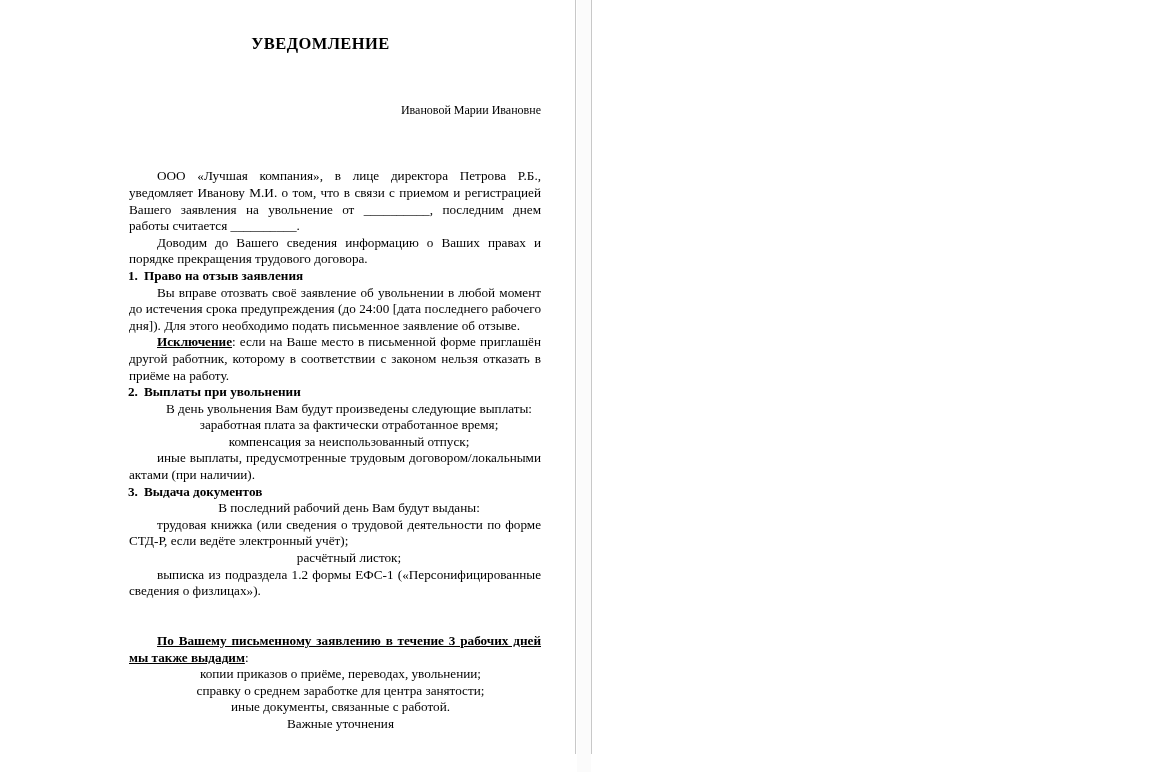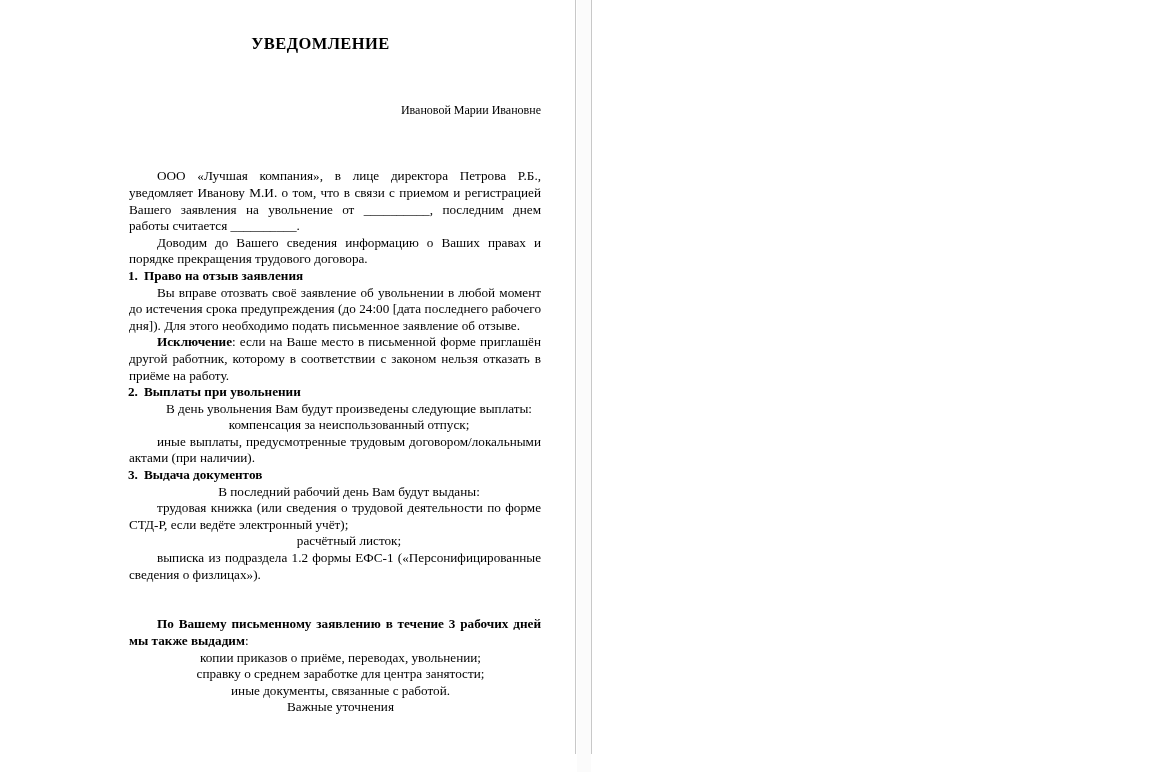--- a/index.html
+++ b/index.html
@@ -77,21 +77,21 @@
   .ind  { text-indent: 28px; margin-left: 29px; }
   .ind2 { text-indent: 40px; }
 
   .heading-num {
     font-weight: bold;
     text-indent: 28px;
     text-align: left;
   }
   .heading-num .num { margin-right: 6px; }
 
-  b, .bold { font-weight: bold; }
+  b, .bold { font-weight: bold; text-decoration: underline; }
 </style>
 </head>
 <body>
 
 <div class="doc-viewport">
 
   <div class="page-gutter"></div>
 
   <div class="page page-left">
     <div class="col-body col-left-body">
@@ -108,20 +108,21 @@
 
       <p class="ind">ООО «Лучшая компания», в лице директора Петрова Р.Б., уведомляет Иванову М.И. о том, что в связи с приемом и регистрацией Вашего заявления на увольнение от __________, последним днем работы считается __________.</p>
       <p class="ind">Доводим до Вашего сведения информацию о Ваших правах и порядке прекращения трудового договора.</p>
 
       <p class="heading-num"><span class="num">1.</span><span>Право на отзыв заявления</span></p>
       <p class="ind">Вы вправе отозвать своё заявление об увольнении в любой момент до истечения срока предупреждения (до 24:00 [дата последнего рабочего дня]). Для этого необходимо подать письменное заявление об отзыве.</p>
       <p class="ind"><b>Исключение</b><span>: если на Ваше место в письменной форме приглашён другой работник, которому в соответствии с законом нельзя отказать в приёме на работу.</span></p>
 
       <p class="heading-num"><span class="num">2.</span><span>Выплаты при увольнении</span></p>
       <p class="ind nojust">В день увольнения Вам будут произведены следующие выплаты:</p>
+      <p class="ind nojust">заработная плата за фактически отработанное время;</p>
       <p class="ind nojust">компенсация за неиспользованный отпуск;</p>
       <p class="ind">иные выплаты, предусмотренные трудовым договором/локальными актами (при наличии).</p>
 
       <p class="heading-num"><span class="num">3.</span><span>Выдача документов</span></p>
       <p class="ind nojust">В последний рабочий день Вам будут выданы:</p>
       <p class="ind">трудовая книжка (или сведения о трудовой деятельности по форме СТД-Р, если ведёте электронный учёт);</p>
       <p class="ind nojust">расчётный листок;</p>
       <p class="ind">выписка из подраздела 1.2 формы ЕФС-1 («Персонифицированные сведения о физлицах»).</p>
 
       <div class="spacer-sm"></div>

